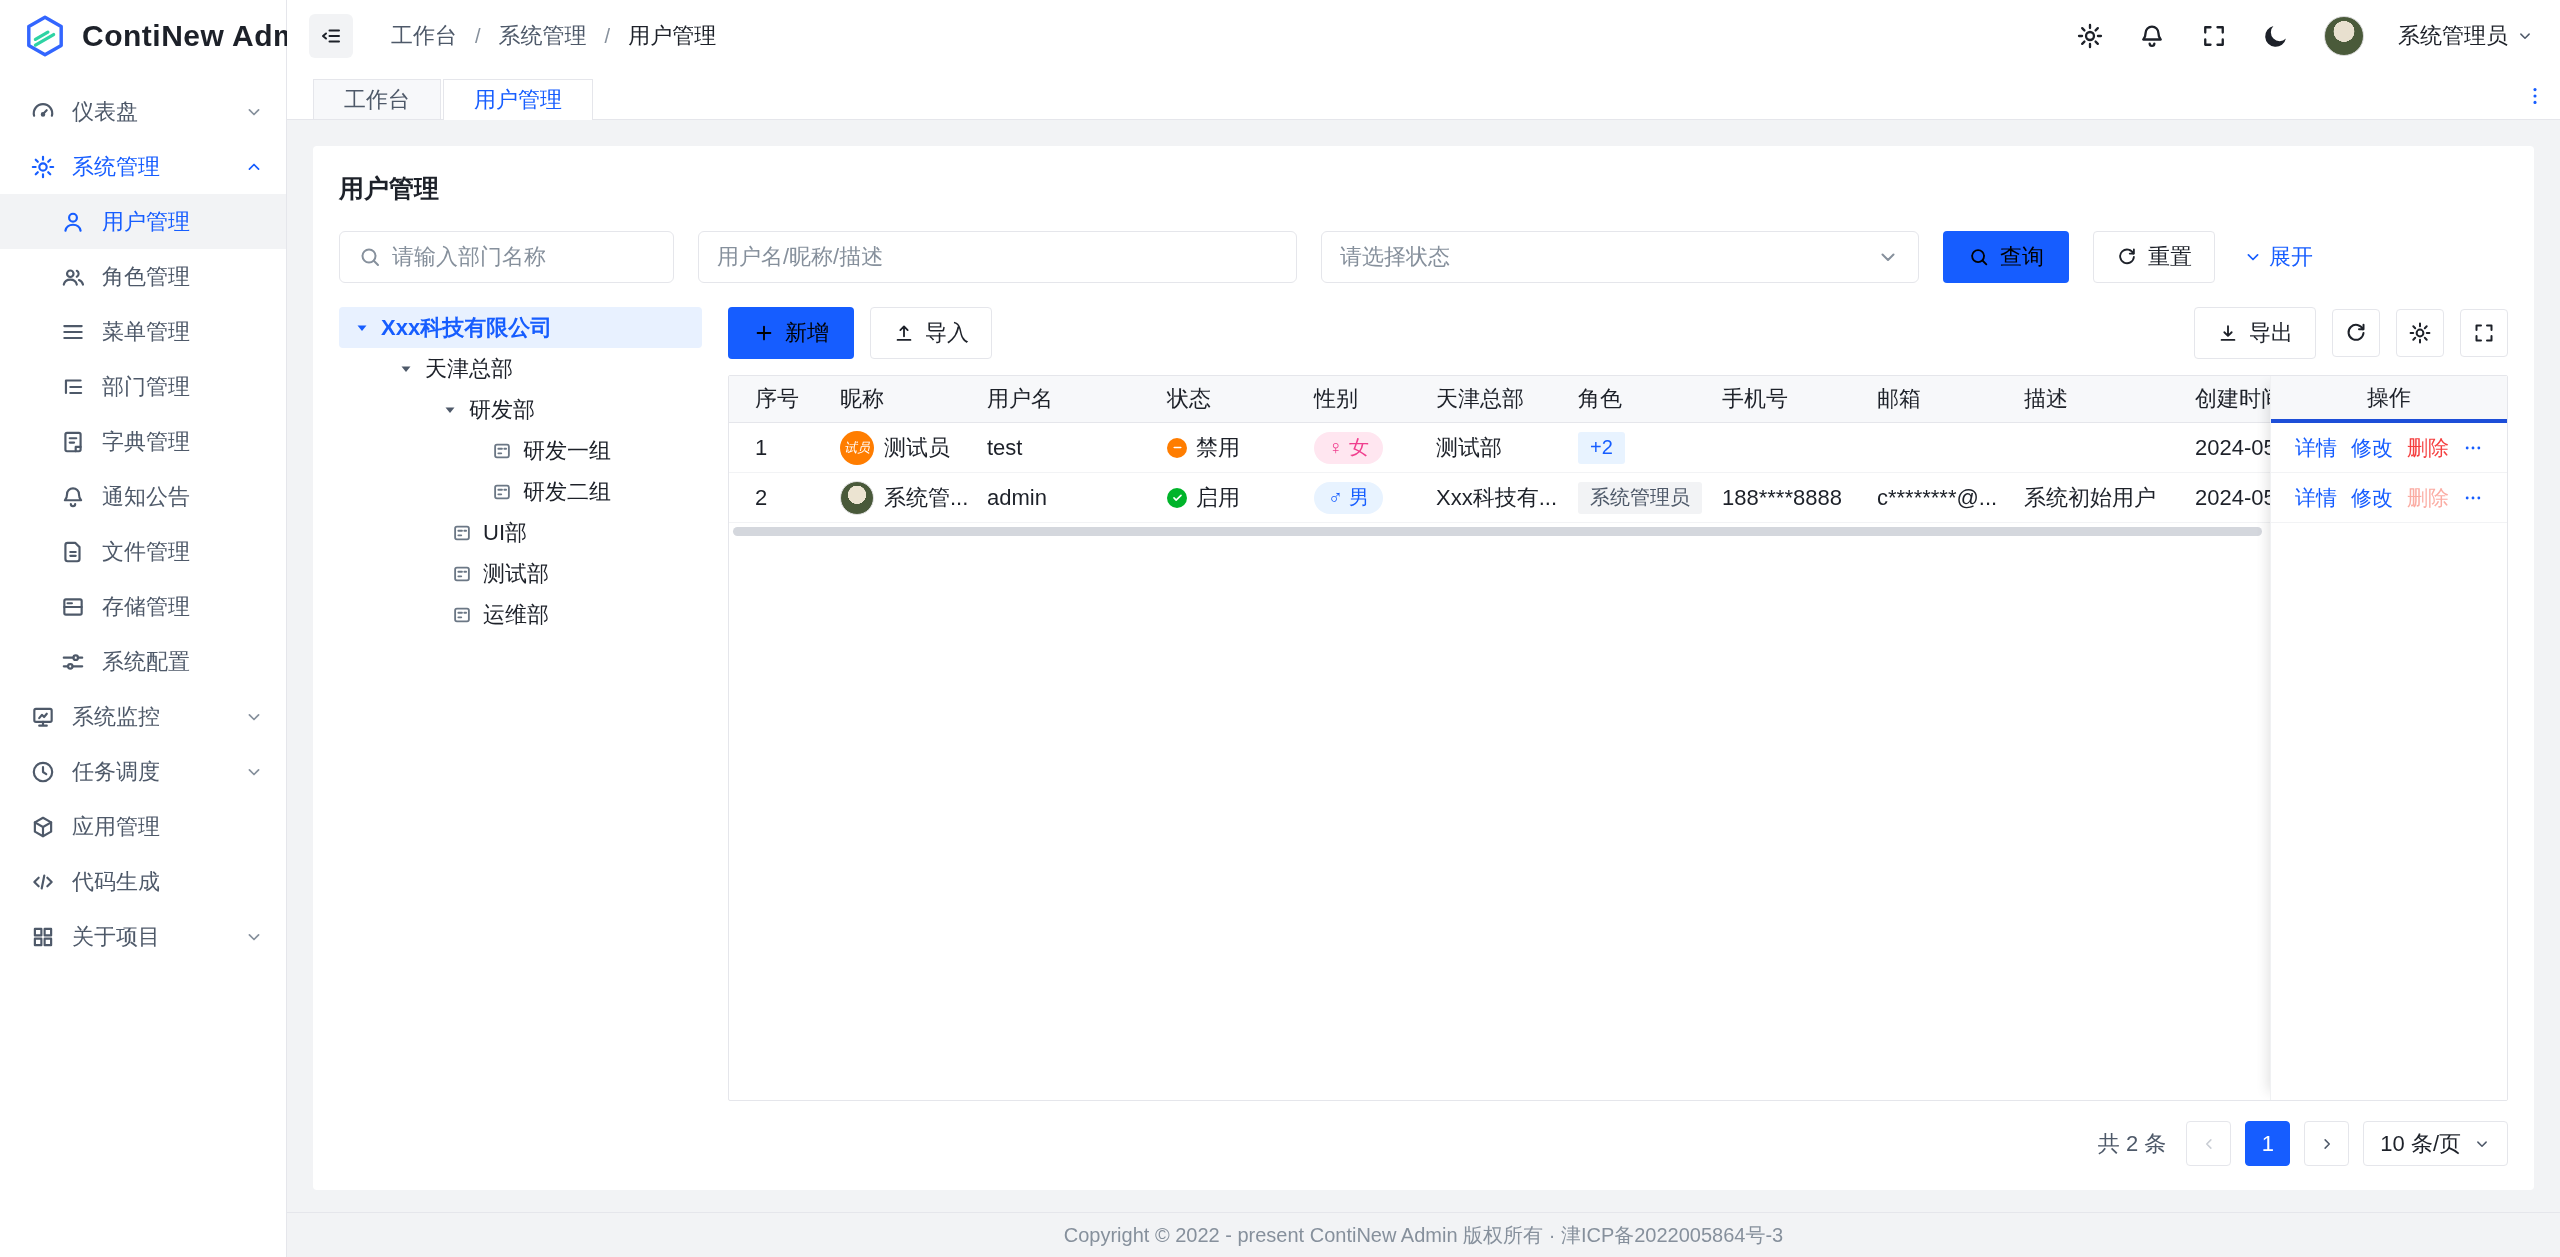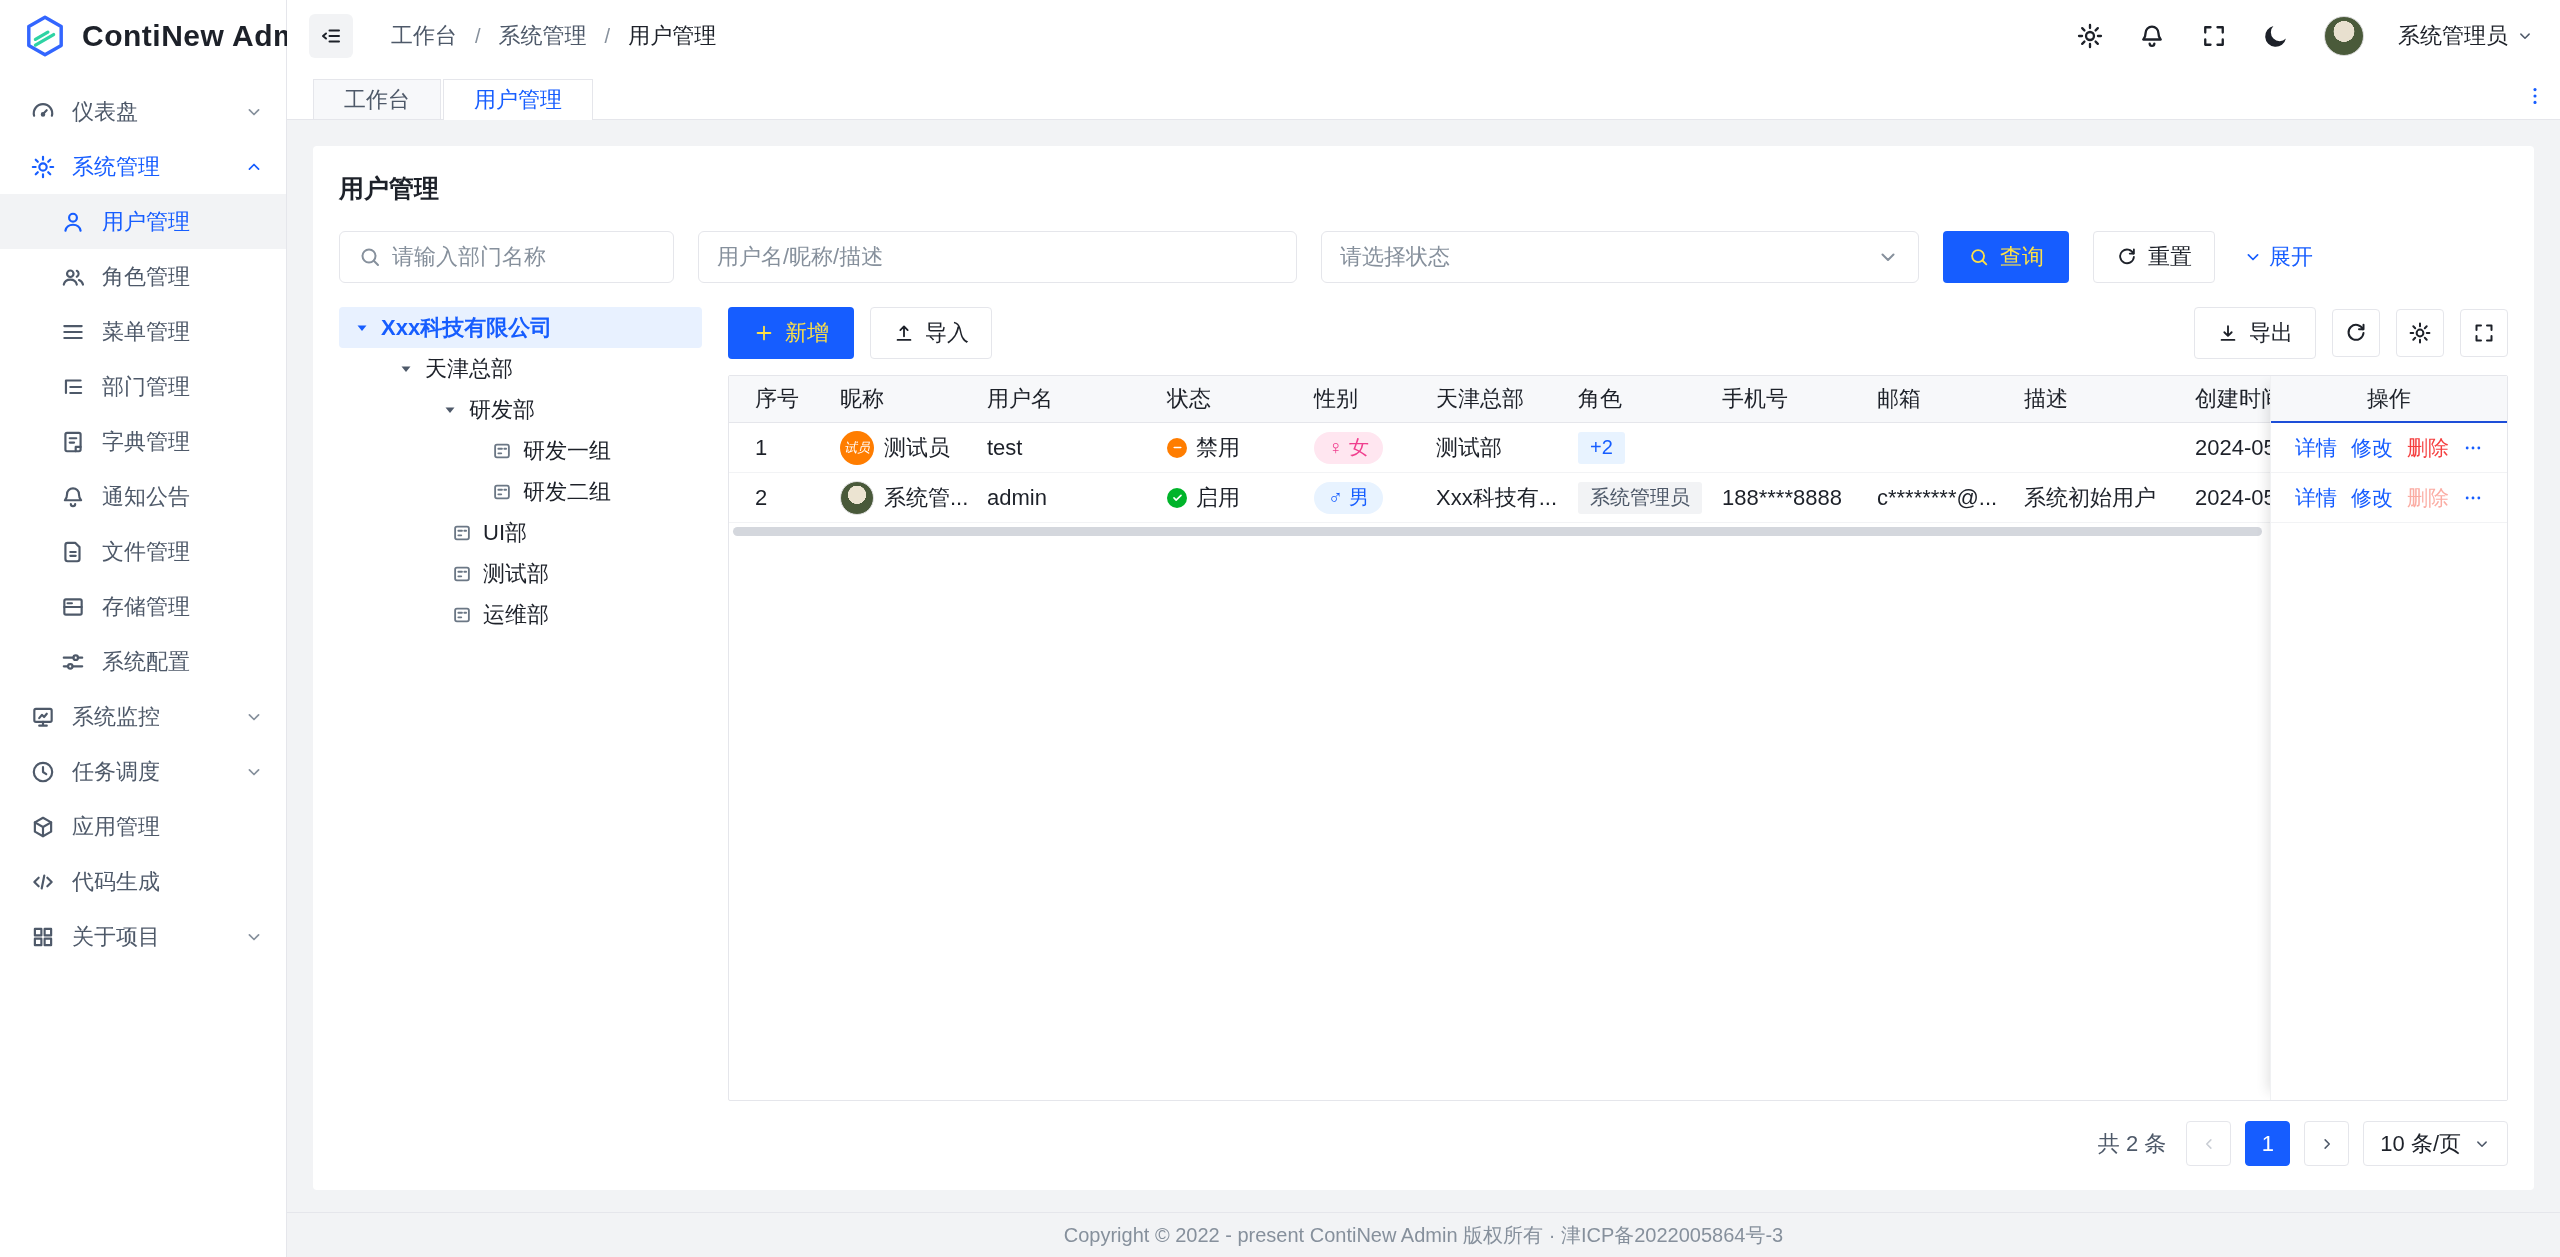--- a/index.html
+++ b/index.html
@@ -58,21 +58,21 @@
   .search-row { display:flex; align-items:center; gap:24px; margin-bottom:24px; }
   .inp { height:52px; border:1px solid #e5e6eb; border-radius:6px; background:#fff; display:flex; align-items:center; padding:0 18px; gap:10px; }
   .inp input { border:none; outline:none; font-size:22px; width:100%; font-family:inherit; color:#1d2129; background:transparent; }
   .inp input::placeholder { color:#86909c; }
   .inp svg { width:24px; height:24px; color:#86909c; flex:none; }
   .inp.w1 { width:335px; } .inp.w2 { width:599px; }
   .sel { width:598px; justify-content:space-between; cursor:pointer;gap:8px; }
   .sel .ph { color:#86909c; }
   .btn { height:52px; border-radius:4px; display:inline-flex; align-items:center; justify-content:center; gap:10px; font-size:22px; cursor:pointer; border:1px solid transparent; white-space:nowrap; }
   .btn svg { width:22px; height:22px; }
-  .btn.primary { background:#165dff; color:#fde047; padding:0 24px; }
+  .btn.primary { background:#165dff; color:#000000; padding:0 24px; }
   .btn.plain { background:#fff; color:#1d2129; border-color:#e5e6eb; padding:0 22px; }
   .link-expand { color:#165dff; display:flex; align-items:center; gap:6px; cursor:pointer; margin-left:4px; }
   .link-expand svg { width:20px; height:20px; }
 
   
   .body-row { display:flex; gap:26px; flex:1; min-height:0; }
   .tree-panel { width:363px; flex:none; }
   .tnode { height:41px; display:flex; align-items:center; gap:10px; border-radius:4px; color:#1d2129; cursor:pointer; white-space:nowrap; }
   .tnode .caret { width:18px; height:18px; color:#4e5969; flex:none; }
   .tnode .leaf-ic { width:22px; height:22px; color:#6b7785; flex:none; }
@@ -105,21 +105,21 @@
   .st-dot.off { background:#ff7d00; }
   .st-dot.on { background:#00b42a; }
   .pill { height:32px; padding:0 14px; border-radius:16px; display:inline-flex; align-items:center; gap:6px; font-size:20px; }
   .pill.f { background:#ffe6f0; color:#f03e8e; }
   .pill.m { background:#e8f3ff; color:#165dff; }
   .tag { height:32px; padding:0 12px; border-radius:3px; display:inline-flex; align-items:center; font-size:20px; }
   .tag.blue { background:#e8f3ff; color:#165dff; }
   .tag.gray { background:#f2f3f5; color:#4e5969; }
 
   .op-col { position:absolute; top:0; right:0; bottom:0; width:237px; background:#fff; box-shadow:-10px 0 12px -8px rgba(0,0,0,.12); border-left:1px solid #f0f1f3; }
-  .op-head { height:47px; background:#f7f8fa; border-bottom:2px solid #1d4ed8; display:flex; align-items:center; justify-content:center; font-weight:500; }
+  .op-head { height:47px; background:#f7f8fa; border-bottom:4px solid #1d4ed8; display:flex; align-items:center; justify-content:center; font-weight:500; }
   .op-row { height:50px; border-bottom:1px solid #f2f3f5; display:flex; align-items:center; justify-content:center; gap:14px; font-size:21px; }
   .alink { color:#165dff; cursor:pointer; }
   .alink.danger { color:#f53f3f; }
   .alink.danger.dis { color:#fbaca3; cursor:not-allowed; }
   .alink.more svg { width:20px; height:20px; }
 
   .hscroll { position:absolute; left:4px; top:151px; right:245px; height:9px; border-radius:5px; background:#d4d7dd; }
 
   
   .pager { display:flex; align-items:center; justify-content:flex-end; gap:14px; margin-top:20px; flex:none; }

